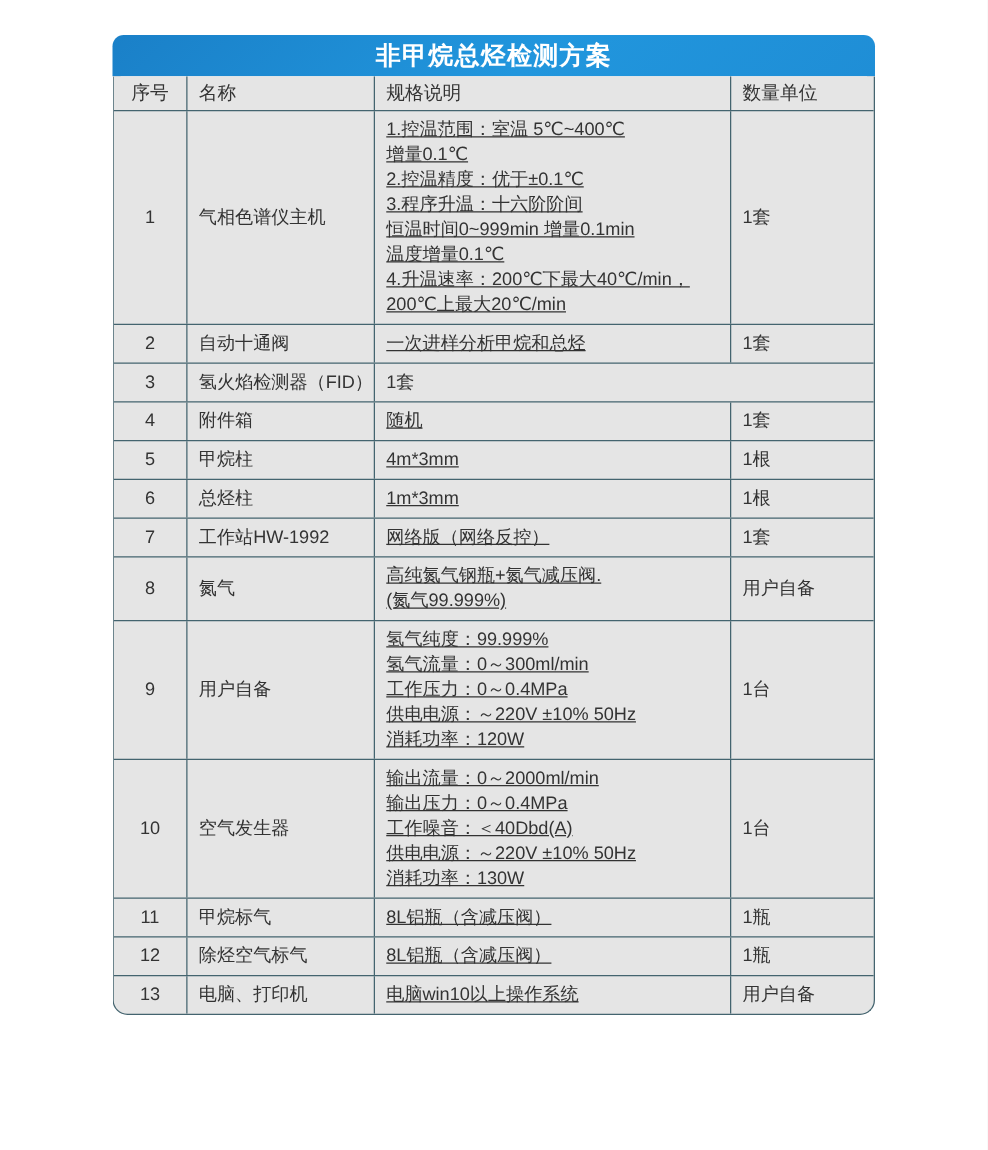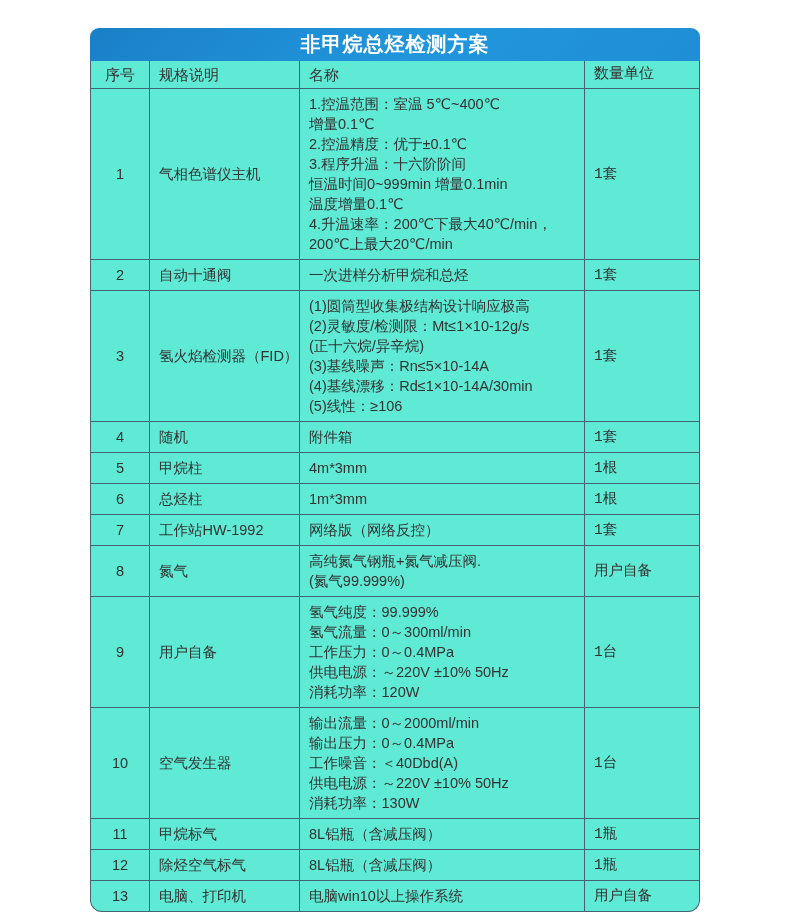--- a/index.html
+++ b/index.html
@@ -29,60 +29,60 @@
     color:#ffffff;
     font-size:20px;
     font-weight:bold;
     letter-spacing:1px;
   }
   .tbl{
     border:1px solid #44646f;
     border-top:none;
     border-radius:0 0 12px 12px;
     overflow:hidden;
-    background:#5eead4;
+    background:#e5e5e5;
   }
   .row{
     display:grid;
     grid-template-columns:59px 150px 285px 114px;
     border-bottom:1px solid #44646f;
   }
   .row:last-child{ border-bottom:none; }
   .cell{
     display:flex;
     align-items:center;
     padding:5px 6px;
     font-size:14.5px;
     line-height:20px;
     min-height:22px;
     box-sizing:border-box;
   }
   .c-no{ justify-content:center; border-right:1px solid #44646f; }
   .c-name{ padding-left:9px; border-right:1px solid #44646f; white-space:nowrap; }
   .c-spec{ padding-left:9px; border-right:1px solid #44646f; }
-  .c-qty{ padding-left:9px;font-family:Liberation Mono, monospace; }
-  .spec-text{ white-space:pre-wrap; }
+  .c-qty{ padding-left:9px; }
+  .spec-text{ white-space:pre-wrap;text-decoration:underline; }
   .hdr .cell{ font-size:15px; min-height:27px; padding-top:3px; padding-bottom:3px; }
 </style>
 </head>
 <body>
 
 <div class="canvas">
   <div class="sheet">
 
     <div class="banner">
       <span class="title">非甲烷总烃检测方案</span>
     </div>
 
     <div class="tbl">
 
       <div class="row hdr">
         <div class="cell c-no">序号</div>
+        <div class="cell c-name">名称</div>
         <div class="cell c-spec">规格说明</div>
-        <div class="cell c-name">名称</div>
         <div class="cell c-qty">数量单位</div>
       </div>
 
       <div class="row">
         <div class="cell c-no">1</div>
         <div class="cell c-name">气相色谱仪主机</div>
         <div class="cell c-spec">
             <span class="spec-text">1.控温范围：室温 5℃~400℃
 增量0.1℃
 2.控温精度：优于±0.1℃
@@ -100,37 +100,29 @@
         <div class="cell c-name">自动十通阀</div>
         <div class="cell c-spec">
             <span class="spec-text">一次进样分析甲烷和总烃</span>
           </div>
         <div class="cell c-qty">1套</div>
       </div>
 
       <div class="row">
         <div class="cell c-no">3</div>
         <div class="cell c-name">氢火焰检测器（FID）</div>
-        <div class="cell c-spec">
-            <span class="spec-text">(1)圆筒型收集极结构设计响应极高
-(2)灵敏度/检测限：Mt≤1×10-12g/s
-(正十六烷/异辛烷)
-(3)基线噪声：Rn≤5×10-14A
-(4)基线漂移：Rd≤1×10-14A/30min
-(5)线性：≥106</span>
-          </div>
         <div class="cell c-qty">1套</div>
       </div>
 
       <div class="row">
         <div class="cell c-no">4</div>
+        <div class="cell c-name">附件箱</div>
         <div class="cell c-spec">
             <span class="spec-text">随机</span>
           </div>
-        <div class="cell c-name">附件箱</div>
         <div class="cell c-qty">1套</div>
       </div>
 
       <div class="row">
         <div class="cell c-no">5</div>
         <div class="cell c-name">甲烷柱</div>
         <div class="cell c-spec">
             <span class="spec-text">4m*3mm</span>
           </div>
         <div class="cell c-qty">1根</div>

